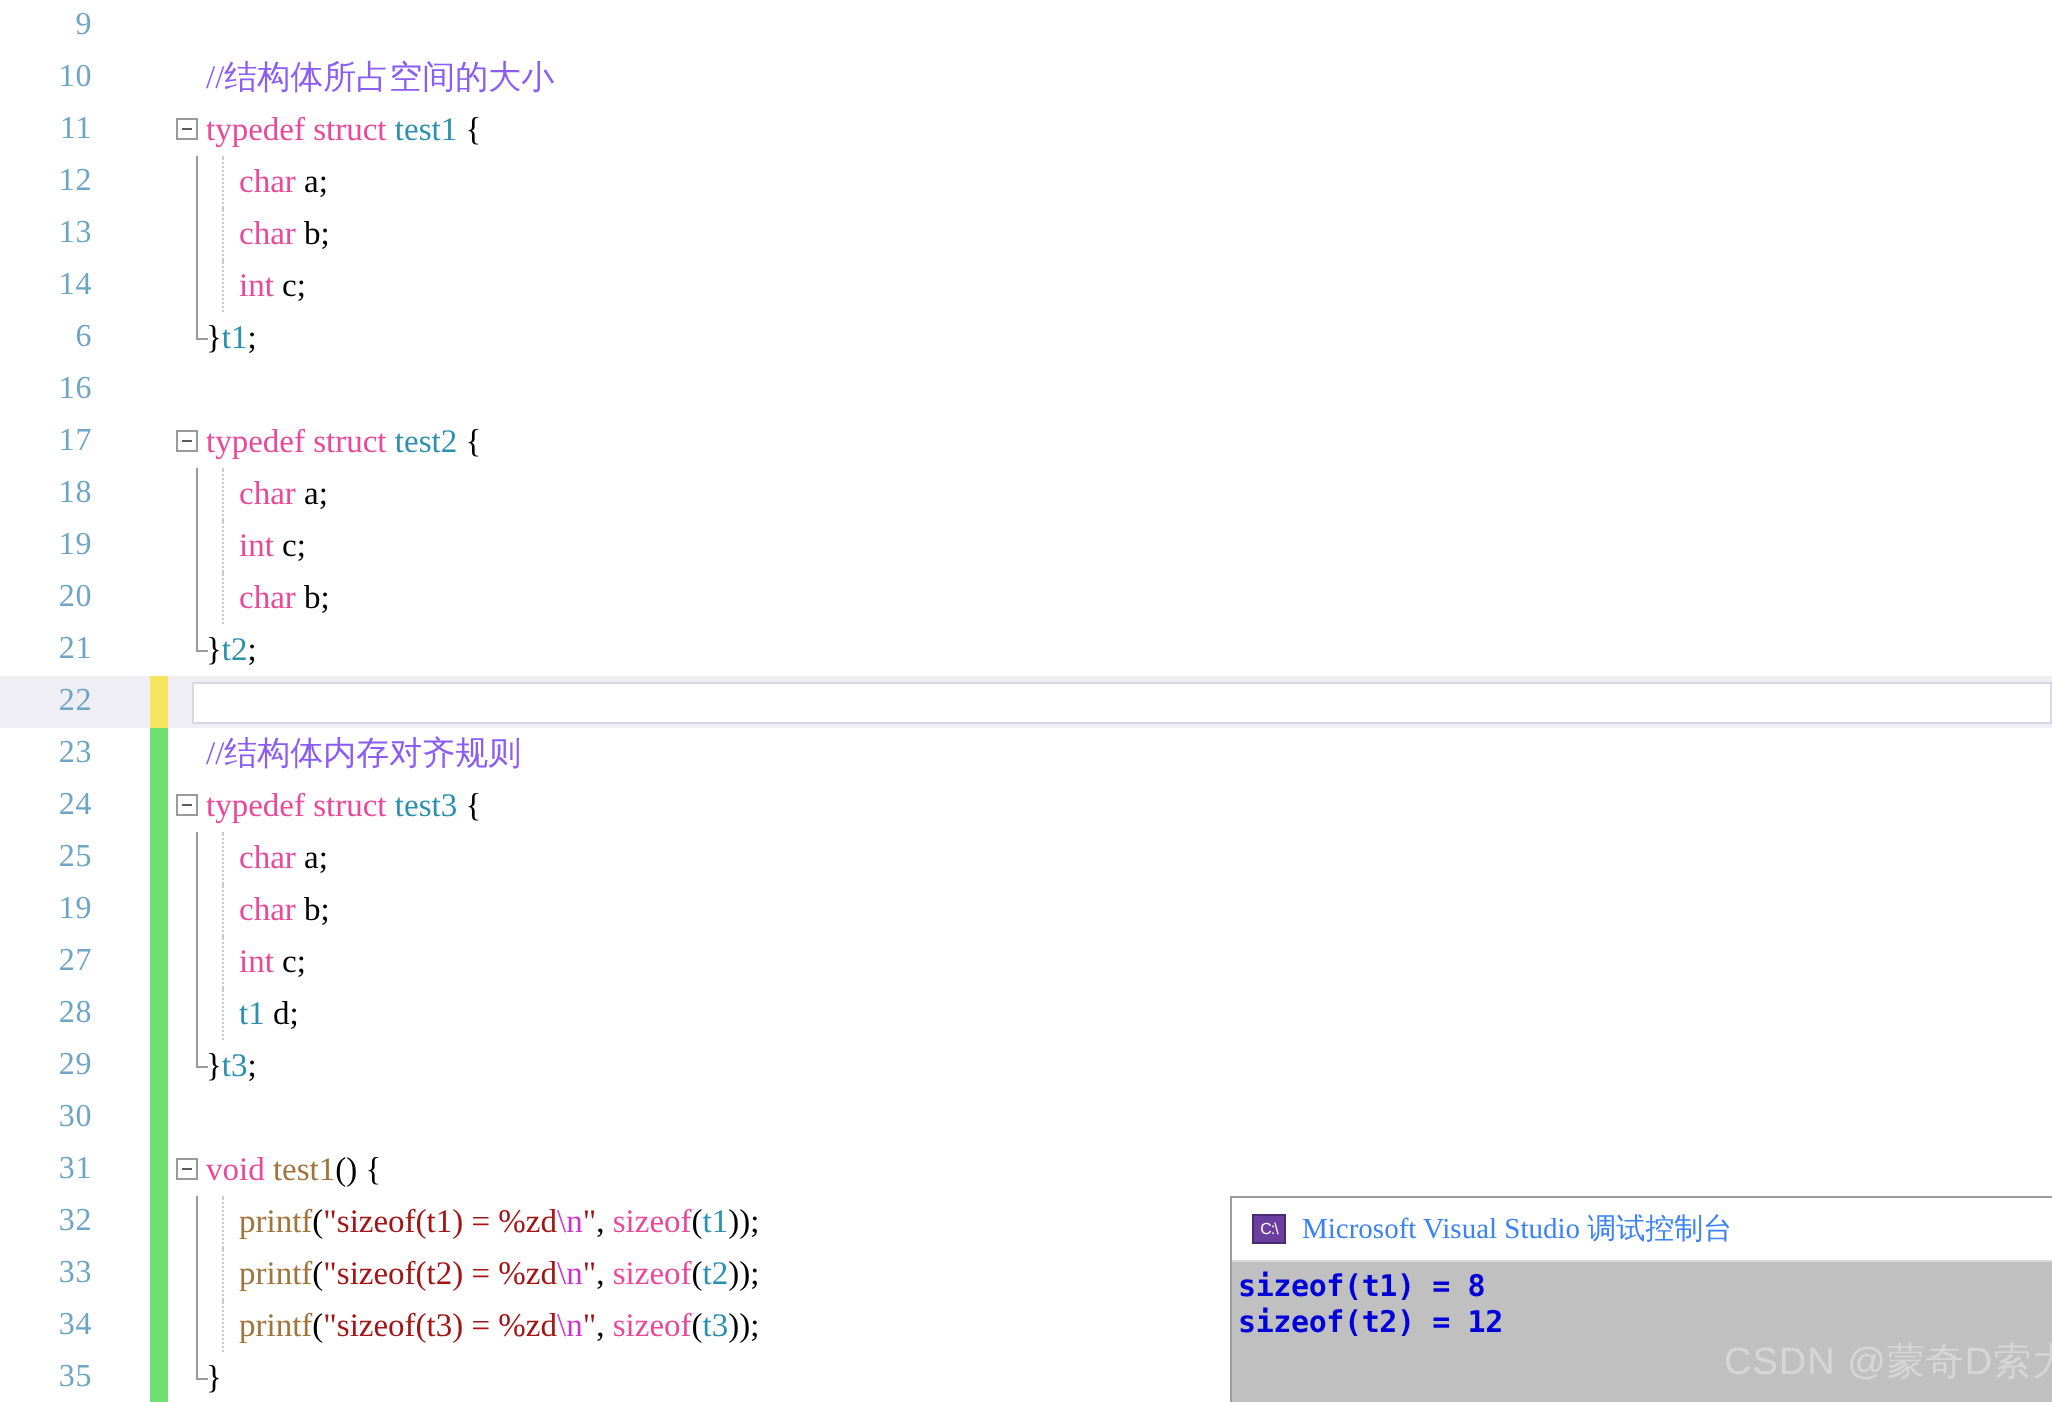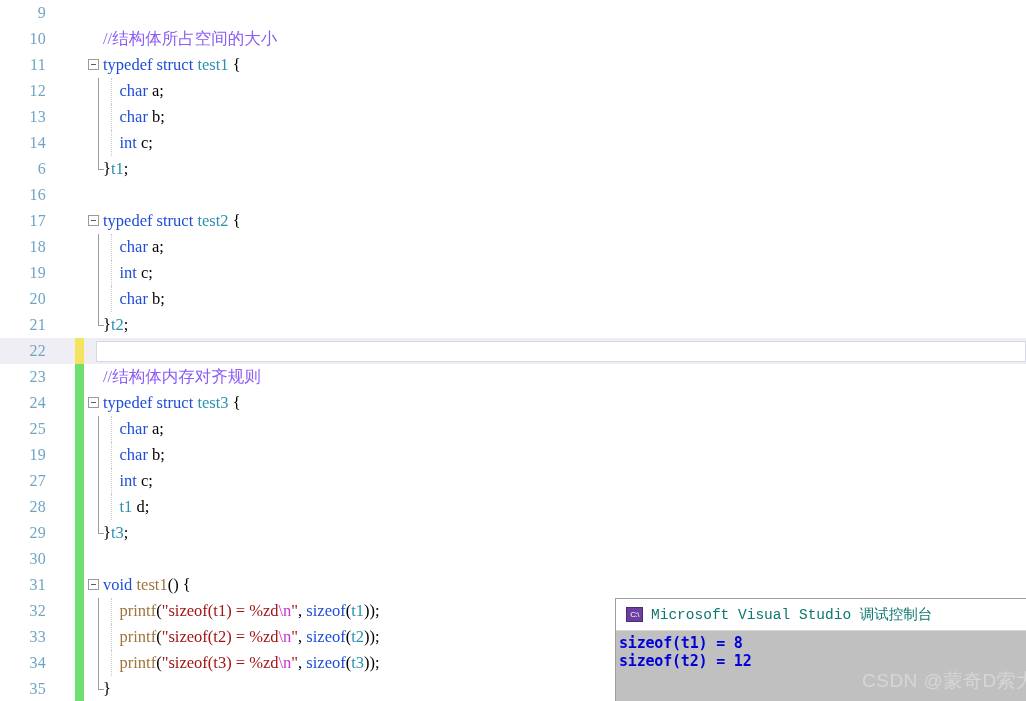--- a/index.html
+++ b/index.html
@@ -118,21 +118,21 @@
     box-sizing: border-box;
   }
   .cur-line-band {
     position: absolute;
     left: 0; right: 0; top: 0;
     height: 26px;
     background: #eeeef4;
   }
 
   
-  .kw       { color: #1d4ed8; }
+  .kw       { color: #ec4899; }
   .type     { color: #2b91af; }
   .fn       { color: #a0743c; }
   .com      { color: #8b5cf6; }
   .str      { color: #a31515; }
   .esc      { color: #cc33cc; }
 
   
   #console {
     position: absolute;
     left: 615px;
@@ -165,23 +165,23 @@
     justify-content: center;
     color: #ffffff;
     font-size: 8px;
     font-family: "Liberation Sans", sans-serif;
     line-height: 1;
     letter-spacing: -0.5px;
     margin-right: 8px;
     flex: none;
   }
   #console-title {
-    font-family: Liberation Mono, monospace;
+    font-family: Liberation Serif, serif;
     font-size: 14.5px;
-    color: #0f766e;
+    color: #3b82f6;
     white-space: nowrap;
   }
   #console-body {
     padding: 3px 14px 0 3px;
     background: #c0c0c0;
     height: 85px;
     box-sizing: border-box;
   }
   .console-line {
     font-family: "DejaVu Sans Mono", monospace;

